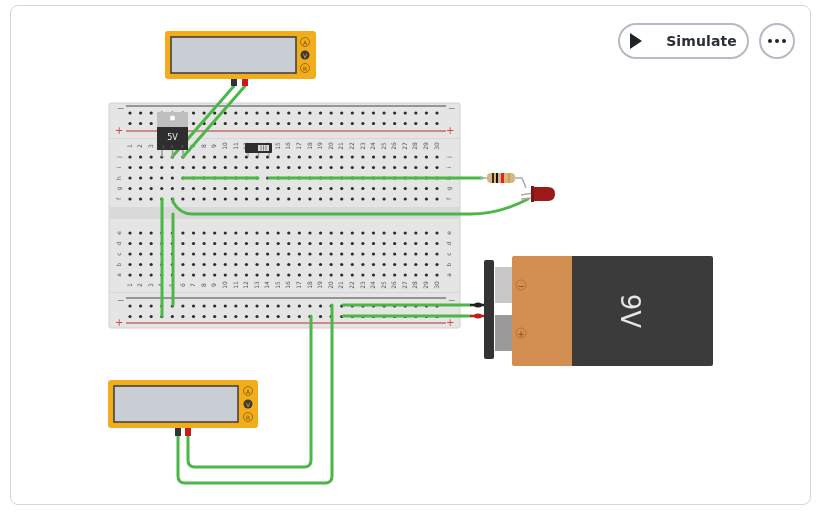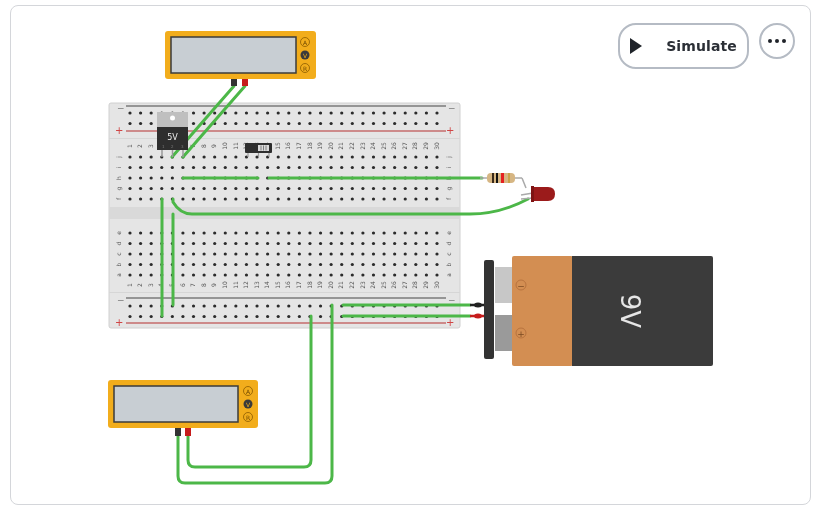--- a/index.html
+++ b/index.html
@@ -1,18 +1,18 @@
 <!DOCTYPE html>
 <html><head>
 <meta charset="utf-8">
 <style>
   html, body { margin: 0; padding: 0; background: #ffffff; }
   body { width: 820px; height: 513px; position: relative; overflow: hidden; font-family: "DejaVu Sans", sans-serif; }
   .card { position: absolute; left: 10px; top: 5px; width: 801px; height: 500px; border: 1px solid #d4d6da; border-radius: 8px; box-sizing: border-box; background: #fff; }
-  .simulate-btn { position: absolute; left: 618px; top: 23px; width: 131px; height: 46px; box-sizing: border-box; border: 2px solid #b5bbc4; border-radius: 18px; background: #fff; display: flex; align-items: center; justify-content: center; gap: 24px; cursor: pointer; }
+  .simulate-btn { position: absolute; left: 618px; top: 23px; width: 131px; height: 36px; box-sizing: border-box; border: 2px solid #b5bbc4; border-radius: 18px; background: #fff; display: flex; align-items: center; justify-content: center; gap: 24px; cursor: pointer; }
   .simulate-btn .label { font-family: "DejaVu Sans", sans-serif; font-size: 14px; color: #2b2f36; font-weight: 600; letter-spacing: 0.1px; }
   .play { width: 0; height: 0; border-top: 8px solid transparent; border-bottom: 8px solid transparent; border-left: 12px solid #1f2329; }
   .more-btn { position: absolute; left: 759px; top: 23px; width: 36px; height: 36px; box-sizing: border-box; border: 2px solid #b5bbc4; border-radius: 50%; background: #fff; display: flex; align-items: center; justify-content: center; gap: 3px; cursor: pointer; }
   .more-btn .dot { width: 4px; height: 4px; border-radius: 50%; background: #1f2329; }
   svg.canvas { position: absolute; left: 0; top: 0; }
   .bbtext { font-family: "DejaVu Sans", sans-serif; font-size: 6px; fill: #555; }
 </style>
 </head>
 <body>
 

